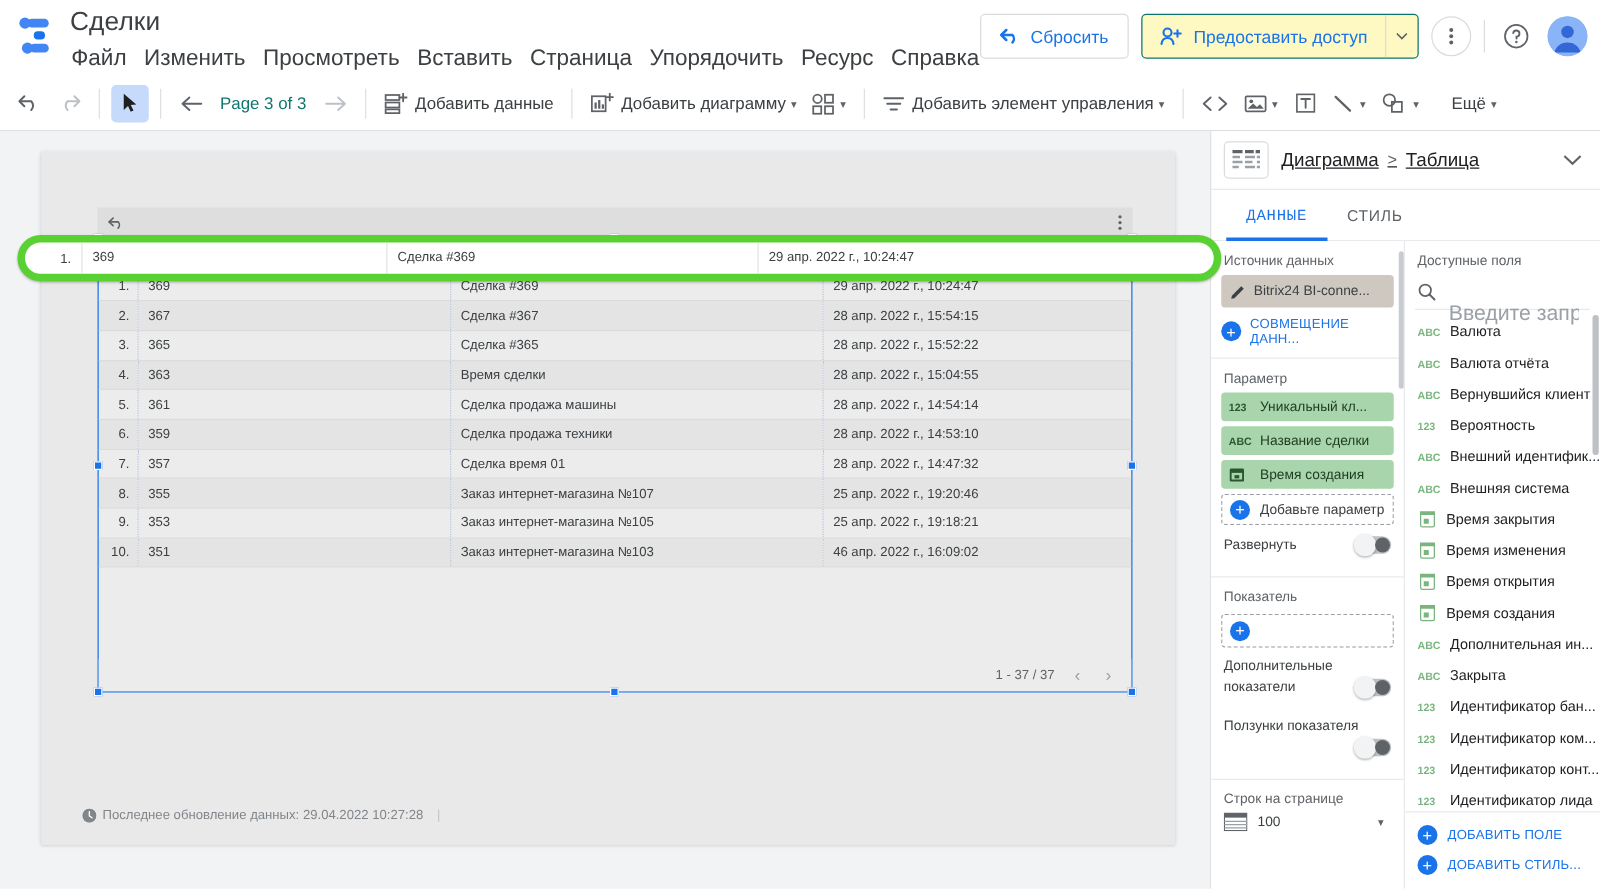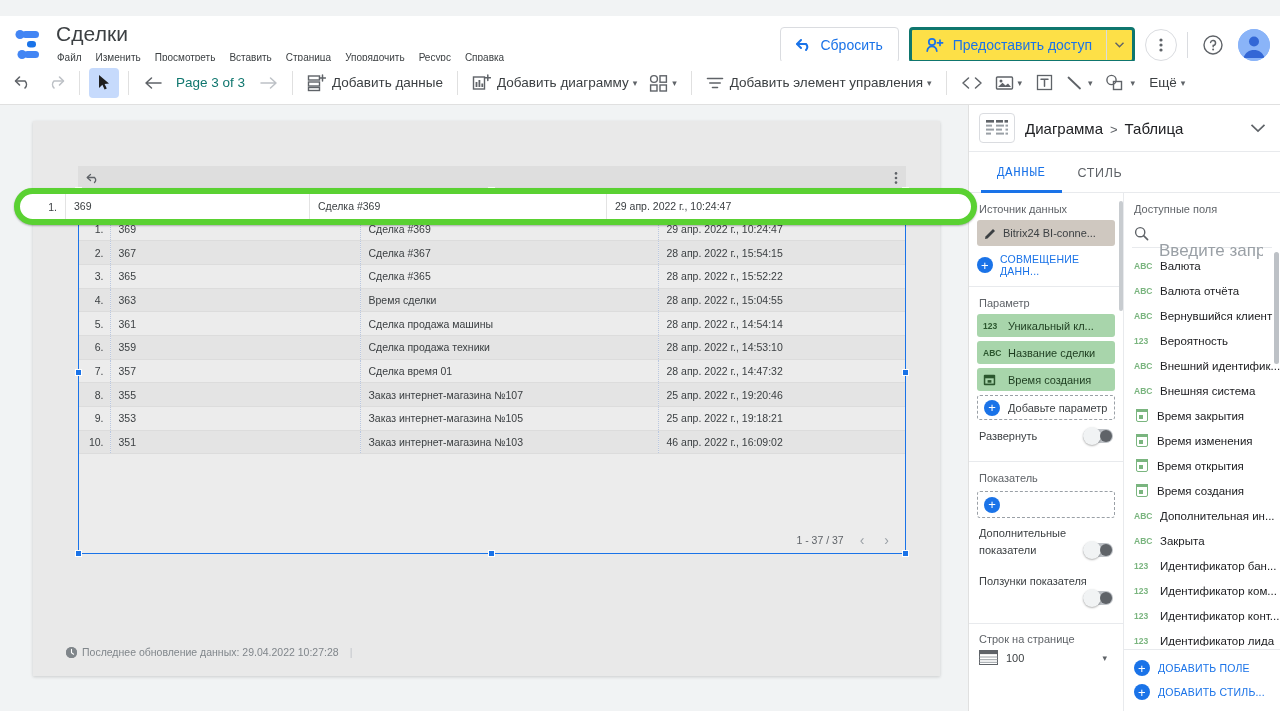--- a/index.html
+++ b/index.html
@@ -8,52 +8,52 @@
     width: 1280px; height: 711px;
     overflow: hidden;
     font-family: "Liberation Sans", sans-serif;
     background: #ffffff;
     -webkit-font-smoothing: antialiased;
   }
   #app { position: relative; width: 1280px; height: 711px; background: #f1f3f4; }
 
   
   .header {
-    position: absolute; top: 16px; left: 0; width: 1280px; height: 61px;
+    position: absolute; top: 0; left: 0; width: 1280px; height: 61px;
     background: #ffffff;
     display: flex; align-items: flex-start;
   }
   .logo {
     position: absolute; left: 14px; top: 12px; width: 36px; height: 34px;
   }
   .title-block { position: absolute; left: 56px; top: 5px; }
   .doc-title {
     font-size: 21px; color: #3c4043; line-height: 26px;
     letter-spacing: 0.1px; font-weight: 400;
   }
   .menubar { display: flex; gap: 0px; margin-top: 3px; margin-left: -6px; }
   .menubar .mi {
-    font-size: 10px; color: #3c4043; padding: 2px 7px;
+    font-size: 18px; color: #3c4043; padding: 2px 7px;
     border-radius: 3px; cursor: default; white-space: nowrap;
   }
 
   .header-right {
     position: absolute; right: 10px; top: 11px;
     display: flex; align-items: center; gap: 10px;
   }
   .btn-reset {
     display: flex; align-items: center; gap: 7px;
     height: 36px; padding: 0 15px;
     border: 1px solid #dadce0; border-radius: 4px;
     background: #fff; color: #1a73e8; font-size: 14px; font-weight: 500;
     cursor: pointer;
   }
   .share-group {
     display: flex; align-items: stretch; height: 36px;
-    border: 3px solid #0f766e; border-radius: 4px; overflow: hidden; background: #fde047;
+    border: 1px solid #0f766e; border-radius: 4px; overflow: hidden; background: #fef9c3;
   }
   .share-main {
     display: flex; align-items: center; gap: 9px;
     padding: 0 14px; color: #1a73e8; font-size: 14px; font-weight: 500; cursor: pointer;
   }
   .share-caret {
     width: 26px; display: flex; align-items: center; justify-content: center;
     border-left: 1px solid #dadce0; color: #5f6368; cursor: pointer;
   }
   .btn-view {
@@ -179,21 +179,21 @@
     background: #fff; border-left: 1px solid #e0e0e0;
   }
   .rp-head {
     height: 47px; display: flex; align-items: center; padding: 0 10px; gap: 10px;
     border-bottom: 1px solid #e8eaed;
   }
   .rp-chart-icon {
     width: 36px; height: 30px; border: 1px solid #dadce0; border-radius: 4px;
     background: #fff; display: flex; align-items: center; justify-content: center;
   }
-  .rp-breadcrumb { font-size: 15px; color: #202124; display: flex; align-items: flex-end; gap: 7px; }
+  .rp-breadcrumb { font-size: 15px; color: #202124; display: flex; align-items: flex-start; gap: 7px; text-decoration: underline; }
   .rp-bc-sep { color: #5f6368; font-size: 13px; }
   .rp-collapse { margin-left: auto; color: #5f6368; cursor: pointer; padding-right: 4px; }
 
   .rp-tabs { height: 41px; display: flex; border-bottom: 1px solid #e8eaed; padding-left: 12px; }
   .rp-tab {
     font-size: 12.5px; letter-spacing: 0.6px; color: #5f6368; font-weight: 500;
     padding: 0 16px; height: 41px; display: flex; align-items: center; cursor: pointer;
   }
   .rp-tab.sel { color: #1a73e8; box-shadow: inset 0 -3px 0 #1a73e8; font-family: Liberation Mono, monospace; }
 
@@ -500,21 +500,21 @@
     <div class="tb-btn">
       <span>
         <svg width="22" height="17" viewBox="0 0 22 17">
           <circle cx="6.5" cy="6" r="4.6" fill="none" stroke="#5f6368" stroke-width="1.4"></circle>
           <rect x="8.5" y="7.5" width="8" height="8" fill="none" stroke="#5f6368" stroke-width="1.4"></rect>
         </svg>
       </span>
       <span class="caret-dn">▾</span>
     </div>
     <div class="tb-btn">
-      <span class="tb-label" style="margin-left:2px">Ещё</span>
+      <span class="tb-label" style="margin-left:14px">Ещё</span>
       <span class="caret-dn">▾</span>
     </div>
   </div>
 
   <div class="canvas-area">
     <div class="page-sheet">
 
       <div class="chart-toolbar">
         <span class="chart-undo">
           <svg width="14" height="11" viewBox="0 0 14 11">

